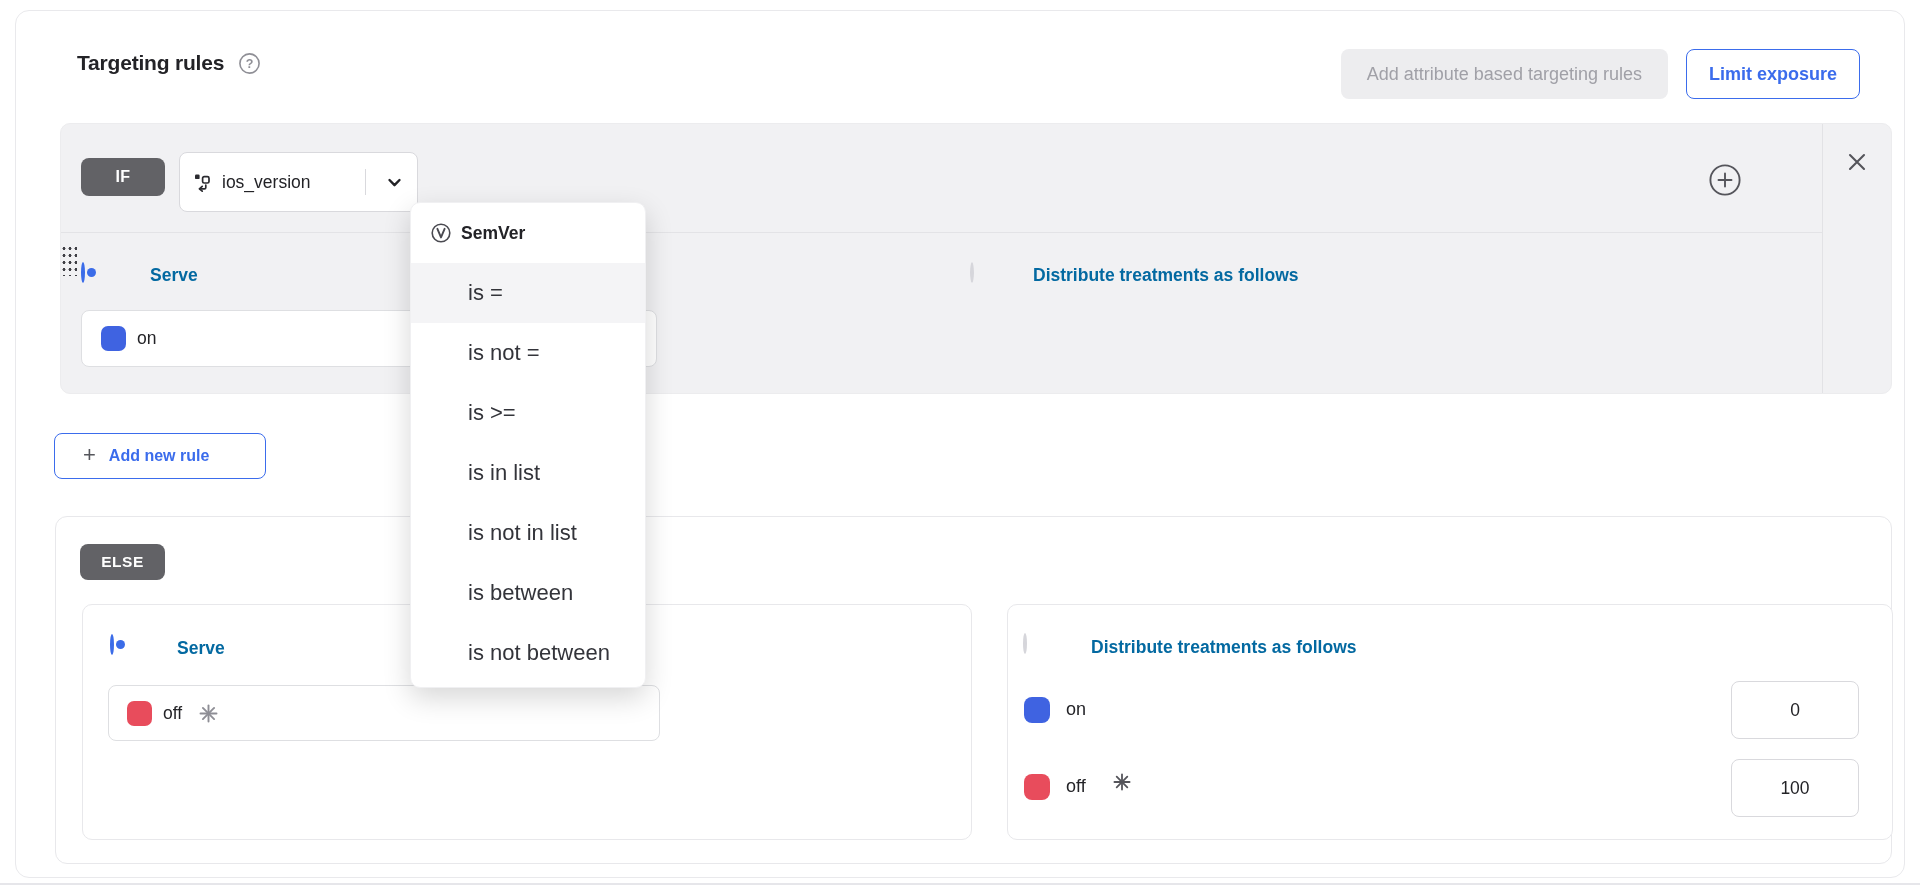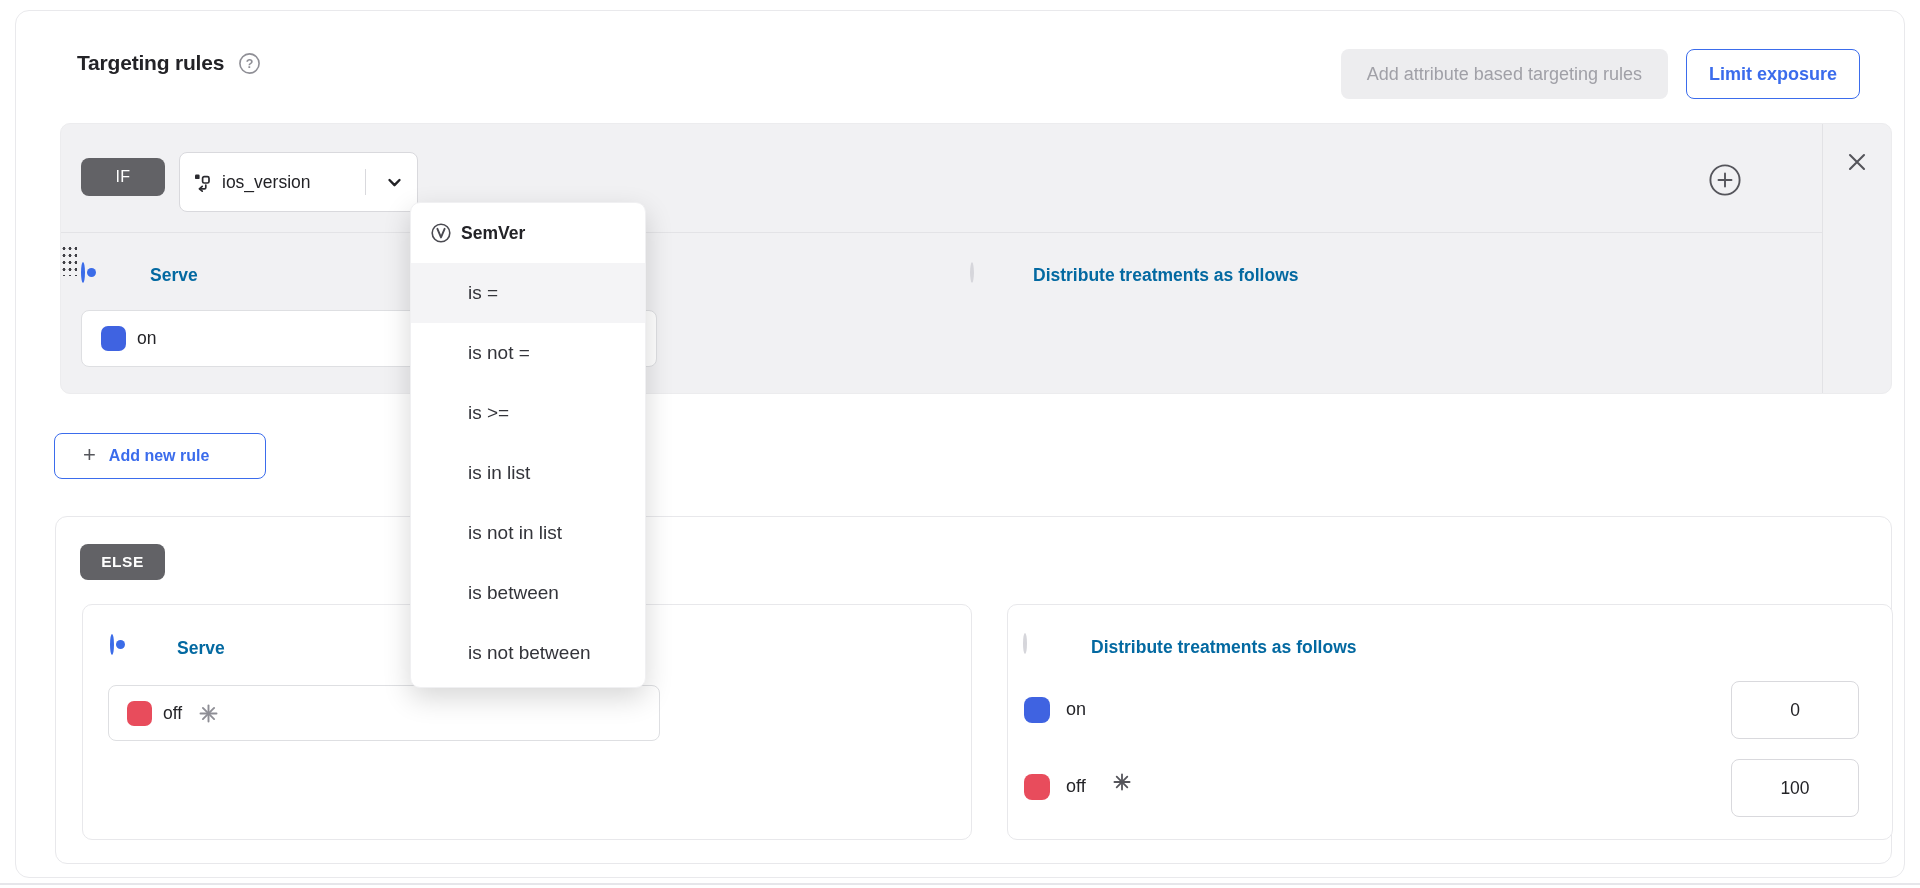--- a/index.html
+++ b/index.html
@@ -19,21 +19,21 @@
   .topbar{top:38px;right:44px;display:flex;gap:18px;align-items:center;}
   .btn{display:flex;align-items:center;justify-content:center;border-radius:8px;height:50px;box-sizing:border-box;}
   .btn-disabled{background:#ededef;color:#a0a0a7;font-size:18px;padding:16px 26px;border:none;}
   .btn-outline{background:#fff;border:1.5px solid #3b6cec;color:#3b6cec;font-weight:700;font-size:18px;padding:0 22px;}
 
   
   .rule-card{left:44px;top:112px;width:1832px;height:271px;background:#f1f1f3;border:1px solid #ececee;border-radius:10px;box-sizing:border-box;}
   .close-col{position:absolute;top:0;right:0;bottom:0;width:68px;border-left:1px solid #e2e2e5;}
   .if-row{position:absolute;left:0;top:0;right:68px;height:108px;border-bottom:1px solid #e3e3e6;}
   .if-badge{position:absolute;left:20px;top:34px;width:84px;height:38px;background:#626266;border-radius:8px;color:#fff;
-    font-size:16px;font-weight:400;letter-spacing:.5px;display:flex;align-items:center;justify-content:center;}
+    font-size:16px;font-weight:700;letter-spacing:.5px;display:flex;align-items:center;justify-content:center;}
   .attr-btn{position:absolute;left:118px;top:28px;width:239px;height:60px;background:#fff;border:1px solid #d9d9dd;border-radius:8px;
     box-sizing:border-box;display:flex;align-items:center;padding:0 14px;gap:9px;}
   .attr-label{font-size:17.5px;color:#232327;}
   .vdiv{width:1px;height:26px;background:#d9d9dd;margin-left:auto;margin-right:11px;}
   .matcher-box{position:absolute;left:369px;top:24px;width:238px;height:56px;background:#fff;border:2px solid #3b6ce8;border-radius:8px;
     box-sizing:border-box;display:flex;align-items:center;padding:0 12px;box-shadow:0 0 0 3px rgba(59,108,232,.14);}
   .caret{width:1.5px;height:24px;background:#45454a;margin-right:3px;}
   .placeholder{font-size:17.5px;color:#9b9ea6;}
   .matcher-box .chev{margin-left:auto;}
 
@@ -50,21 +50,21 @@
   .chip{width:25px;height:25px;border-radius:7px;}
   .chip-on{background:#3f63e1;}
   .chip-off{background:#e84c5c;}
   .treat-label{font-size:17.5px;color:#232327;margin-left:11px;}
 
   
   .dropdown{left:410px;top:202px;width:236px;background:#fff;border:1px solid #f0f0f2;border-radius:10px;
     box-shadow:0 10px 28px rgba(0,0,0,.16);z-index:20;padding-bottom:4px;box-sizing:border-box;}
   .dd-header{height:60px;display:flex;align-items:center;gap:9px;padding-left:19px;}
   .dd-header .grp{font-size:17.5px;font-weight:700;color:#232327;}
-  .dd-opt{height:60px;display:flex;align-items:center;padding-left:57px;font-size:19px;color:#33343a;}
+  .dd-opt{height:60px;display:flex;align-items:center;padding-left:57px;font-size:22px;color:#33343a;}
   .dd-opt.hl{background:#f4f4f6;}
 
   
   .add-rule{left:38px;top:422px;height:46px;width:212px;background:#fff;border:1.5px solid #3b6cec;border-radius:8px;
     box-sizing:border-box;display:flex;align-items:center;padding-left:28px;gap:13px;}
   .add-rule .plus{font-size:22px;color:#55565c;font-weight:400;line-height:1;margin-top:-2px;}
   .add-rule .lbl{font-size:16px;font-weight:700;color:#3b6cec;}
 
   
   .else-card{left:39px;top:505px;width:1837px;height:348px;border:1px solid #e8e8eb;border-radius:12px;box-sizing:border-box;background:#fff;}

